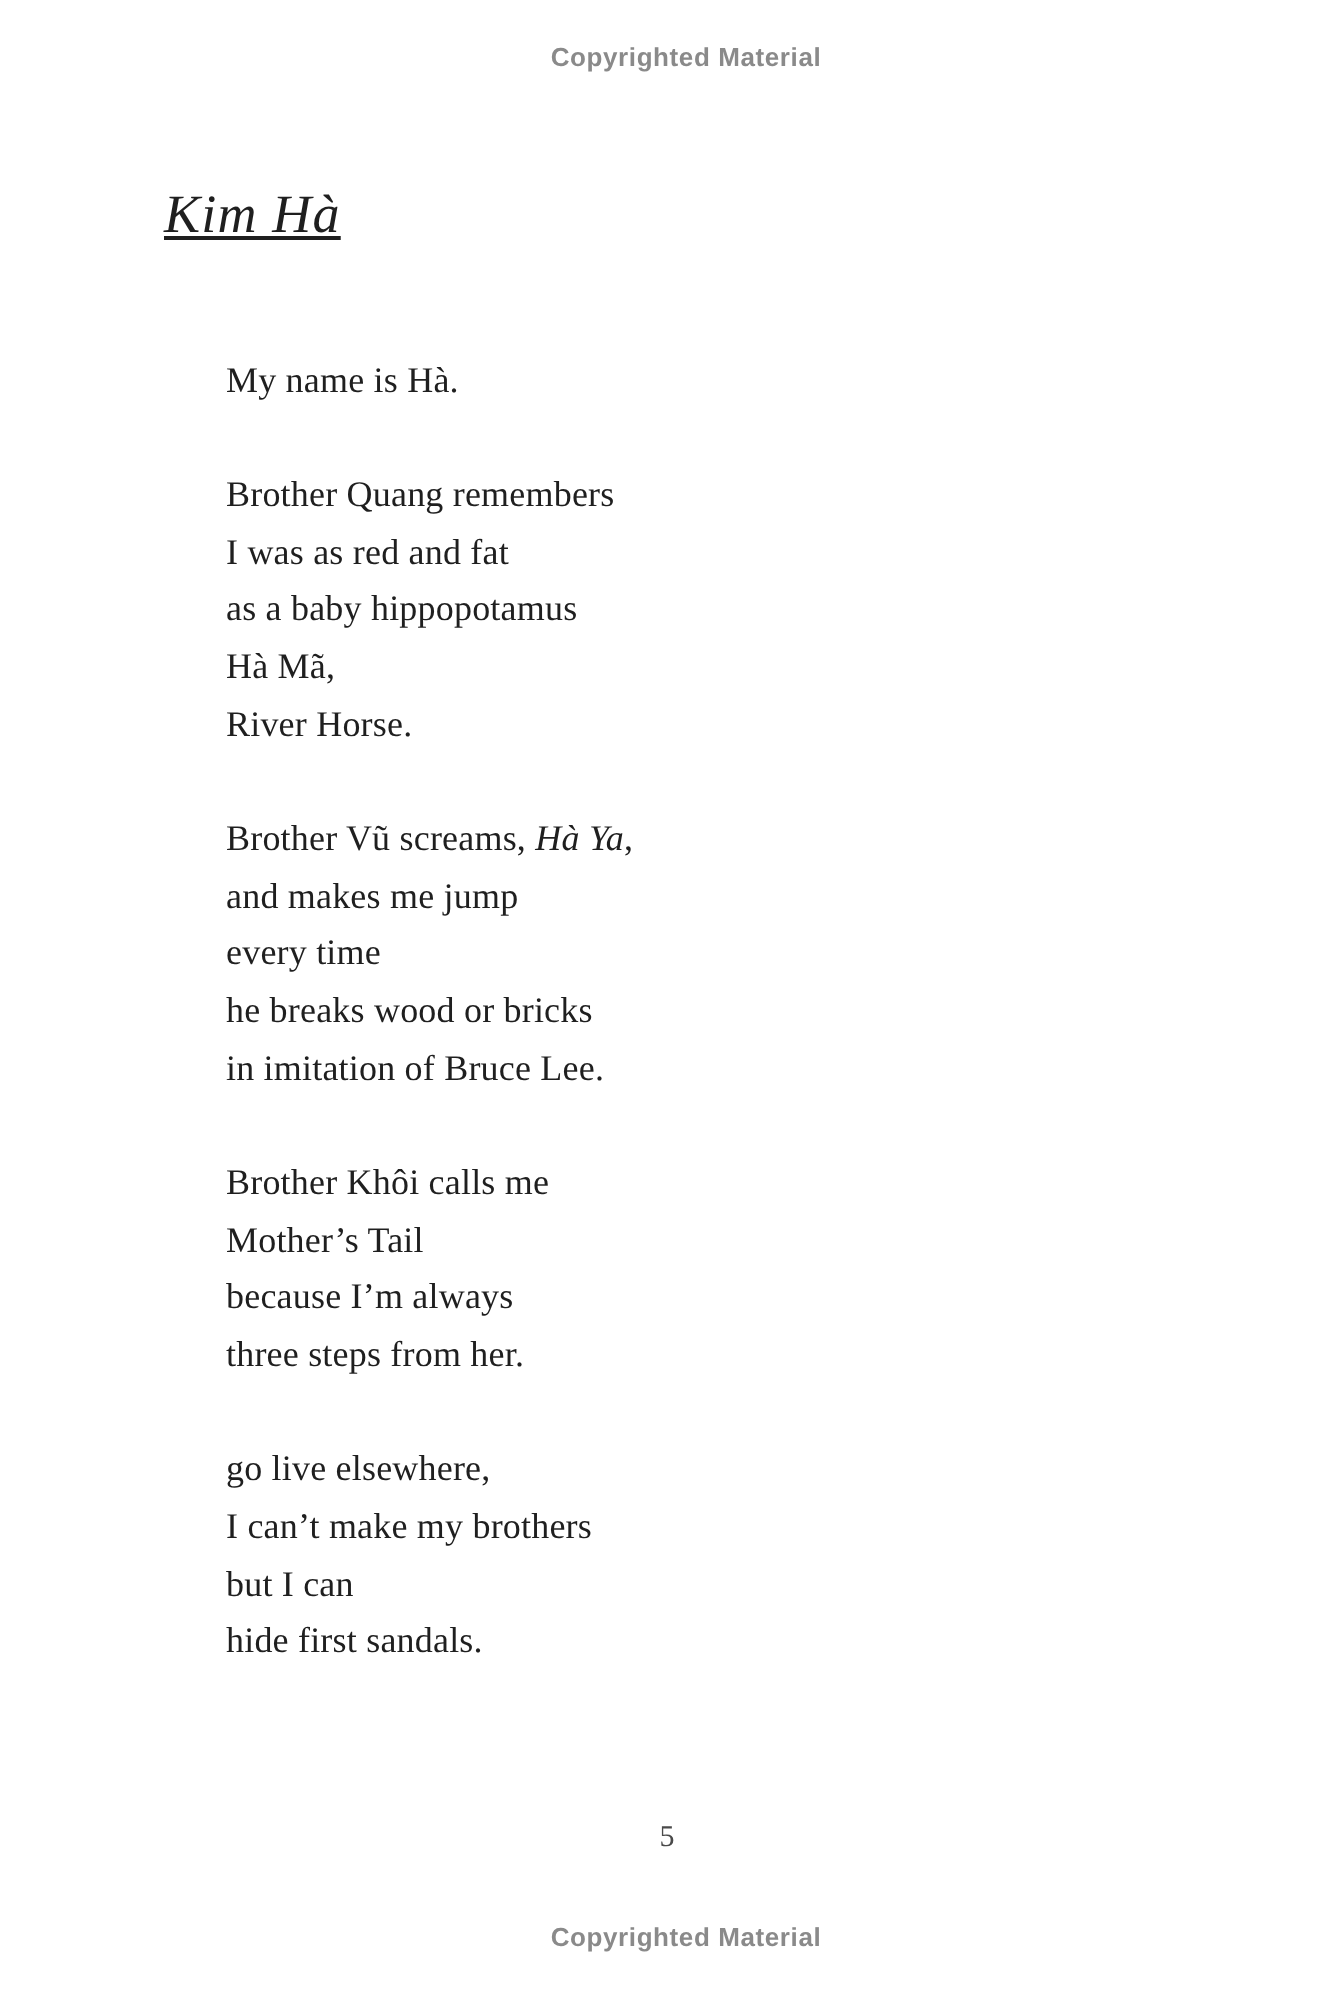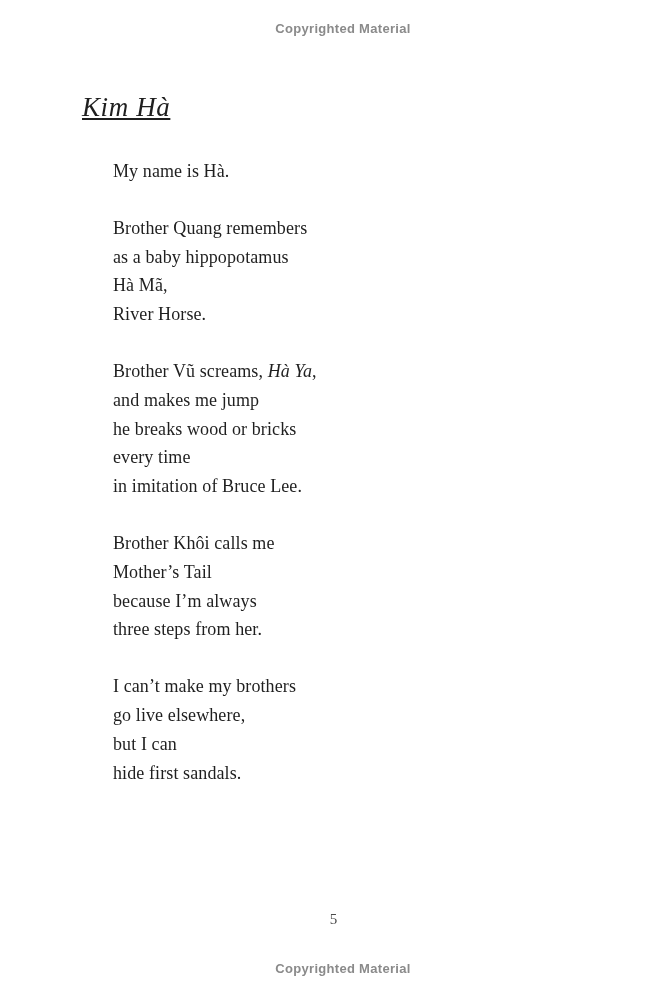--- a/index.html
+++ b/index.html
@@ -41,21 +41,21 @@
     font-family: "Liberation Serif", serif;
     font-style: italic;
     font-weight: normal;
     font-size: 27px;
     letter-spacing: 0.6px;
     color: var(--text, #1f1f1f);
     text-decoration: underline;
   }
   .poem {
     position: absolute;
-    top: 157px;
+    top: 176px;
     left: 113px;
     font-size: 18px;
     line-height: 28.8px;
     letter-spacing: 0.1px;
     color: var(--text, #1f1f1f);
   }
   .stanza + .stanza { margin-top: 28px; }
   .line { white-space: pre-wrap; }
   .line em { font-style: italic; }
   .page-number {
@@ -75,40 +75,41 @@
   <div class="notice top">Copyrighted Material</div>
 
   <h1 class="poem-title">Kim Hà</h1>
 
   <div class="poem">
       <div class="stanza">
         <div class="line"><span>My name is Hà.</span></div>
       </div>
       <div class="stanza">
         <div class="line"><span>Brother Quang remembers</span></div>
+        <div class="line"><span>I was as red and fat</span></div>
         <div class="line"><span>as a baby hippopotamus</span></div>
         <div class="line"><span>Hà Mã,</span></div>
         <div class="line"><span>River Horse.</span></div>
       </div>
       <div class="stanza">
         <div class="line"><span>Brother Vũ screams, </span><em>Hà Ya</em><span>,</span></div>
         <div class="line"><span>and makes me jump</span></div>
+        <div class="line"><span>every time</span></div>
         <div class="line"><span>he breaks wood or bricks</span></div>
-        <div class="line"><span>every time</span></div>
         <div class="line"><span>in imitation of Bruce Lee.</span></div>
       </div>
       <div class="stanza">
         <div class="line"><span>Brother Khôi calls me</span></div>
         <div class="line"><span>Mother’s Tail</span></div>
         <div class="line"><span>because I’m always</span></div>
         <div class="line"><span>three steps from her.</span></div>
       </div>
       <div class="stanza">
+        <div class="line"><span>go live elsewhere,</span></div>
         <div class="line"><span>I can’t make my brothers</span></div>
-        <div class="line"><span>go live elsewhere,</span></div>
         <div class="line"><span>but I can</span></div>
         <div class="line"><span>hide first sandals.</span></div>
       </div>
     </div>
 
   <div class="page-number">5</div>
 
   <div class="notice bottom">Copyrighted Material</div>
 </div>
 

